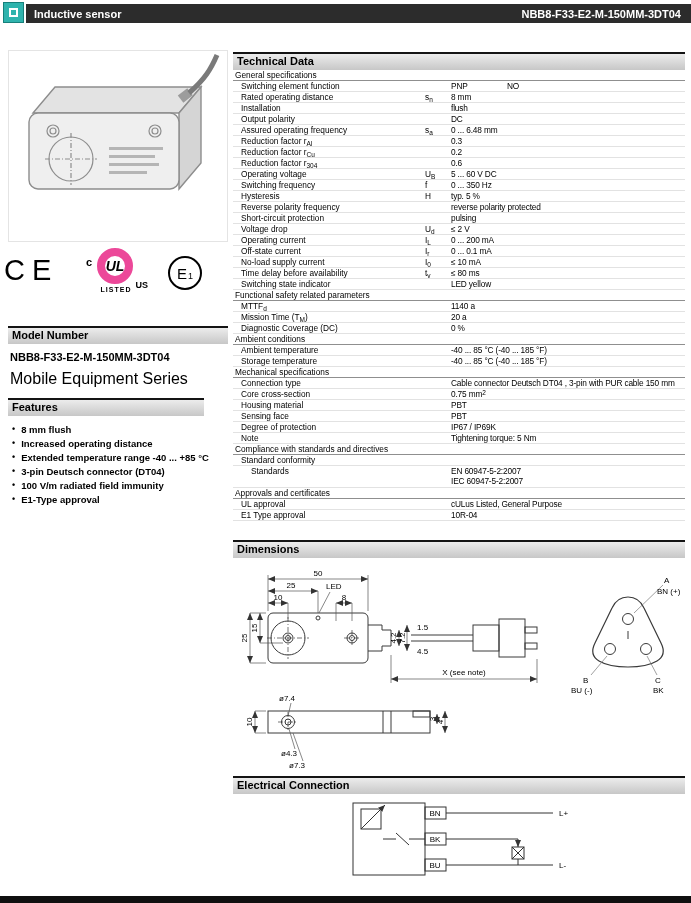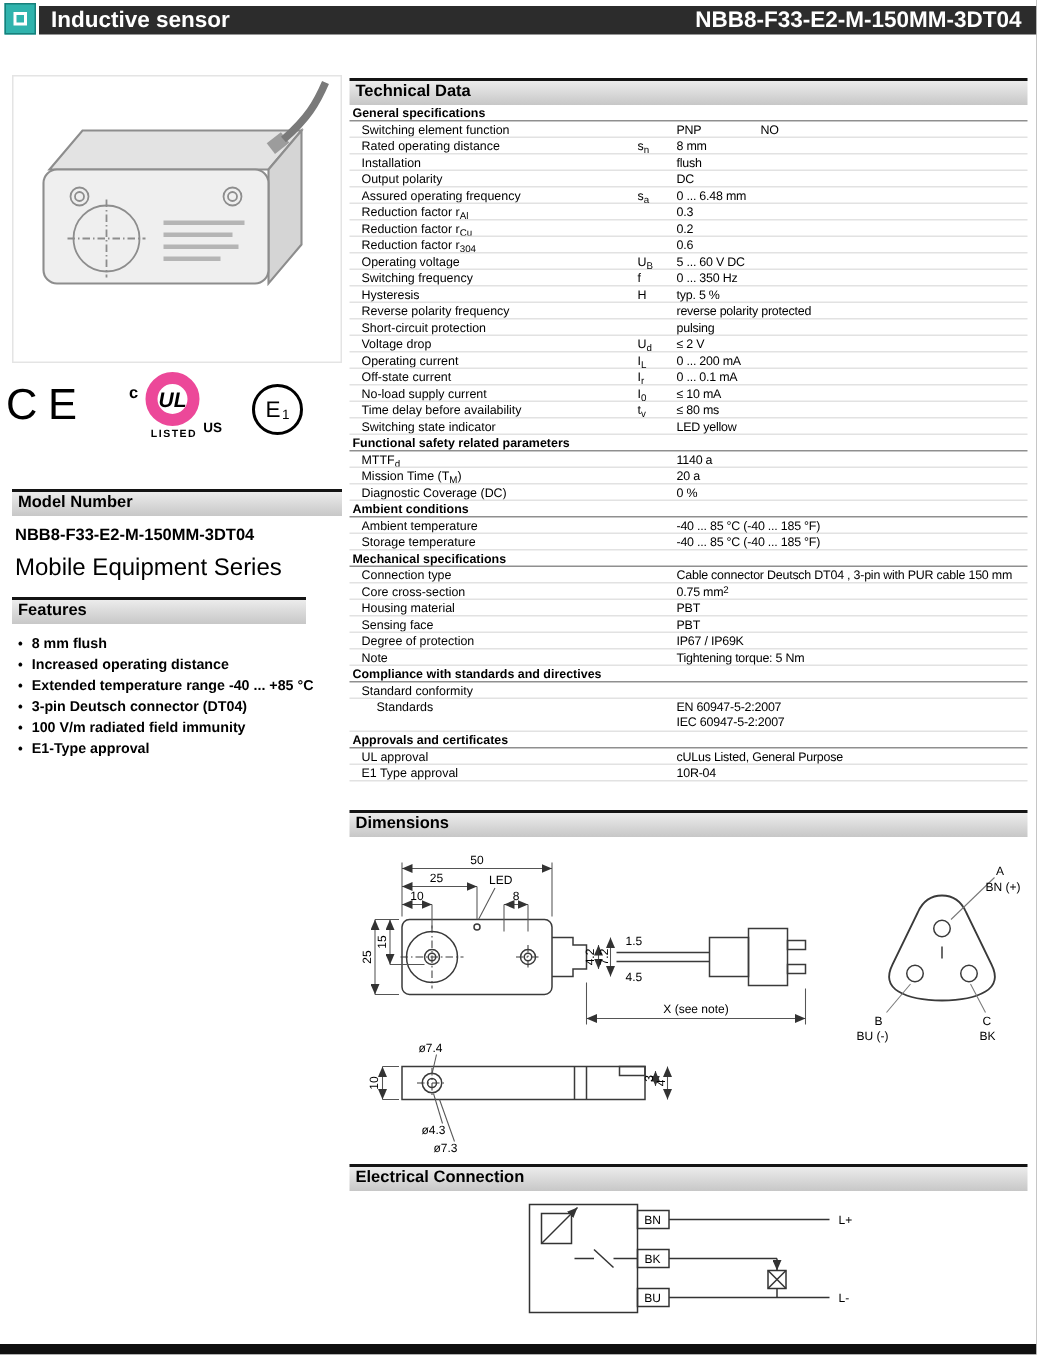--- a/index.html
+++ b/index.html
@@ -3,21 +3,21 @@
 <meta charset="utf-8">
 <style>
   *{margin:0;padding:0;box-sizing:border-box}
   html,body{background:#9a9a9a}
   body{font-family:"Liberation Sans",sans-serif;color:#000}
   .page{position:relative;width:691px;height:903px;background:#fff;margin:0 auto;overflow:hidden}
 
   
   .logo{position:absolute;top:2px;left:3px;width:21px;height:21px;background:#2fb3ad;border:1px solid #17807b;display:flex;align-items:center;justify-content:center}
   .logo-inner{width:9px;height:9px;border:2px solid #fff}
-  .topbar{position:absolute;top:4px;left:26px;right:0;height:19px;background:#2c2c2c;color:#fff;display:flex;justify-content:space-between;align-items:center;padding:0 10px 0 8px;font-size:15px;font-weight:bold}
+  .topbar{position:absolute;top:4px;left:26px;right:0;height:19px;background:#2c2c2c;color:#fff;display:flex;justify-content:space-between;align-items:center;padding:0 10px 0 8px;font-size:11px;font-weight:bold}
 
   
   .secbar{position:absolute;border-top:2px solid #141414;background:linear-gradient(#ececec,#c7c7c7);height:18px;line-height:15px;font-size:11px;font-weight:bold;padding-left:4px}
 
   
   .imgbox{position:absolute;top:50px;left:8px;width:220px;height:192px;border:1px solid #e4e4e4}
   .marks{position:absolute;top:248px;left:0;width:220px;height:56px}
   .ce{position:absolute;left:4px;top:6px;font-size:29px;letter-spacing:7px;font-weight:normal}
   .ulmark{position:absolute;left:86px;top:0;width:62px;height:56px}
   .ul-c{position:absolute;left:0;top:8px;font-size:11px;font-weight:bold}
@@ -32,21 +32,21 @@
   .mn-text{position:absolute;top:351px;left:10px;font-size:11px;font-weight:bold}
   .series{position:absolute;top:370px;left:10px;font-size:16px}
   .ft-bar{top:398px;left:8px;width:196px}
   .features{position:absolute;top:424px;left:12px;width:212px;font-size:9.5px;font-weight:bold;list-style:none}
   .features li{display:flex;gap:6px;margin-bottom:3px;line-height:11px}
   .blt{font-size:9px}
 
   
   .td-bar{top:52px;left:233px;width:452px}
   .t-table{position:absolute;top:70px;left:233px;width:452px;font-size:8.3px}
-  .t-sec{height:11px;line-height:10px;font-weight:bold;border-bottom:1px solid #8f8f8f;padding-left:2px;white-space:nowrap}
+  .t-sec{height:11px;line-height:10px;font-weight:normal;border-bottom:1px solid #8f8f8f;padding-left:2px;white-space:nowrap}
   .t-row{display:grid;grid-template-columns:184px 26px 1fr;height:11px;line-height:10px;border-bottom:1px solid #e2e2e2;padding-left:8px;white-space:nowrap}
   .t-row.tall{height:22px;line-height:10px}
   .t-row.ind2{padding-left:18px;grid-template-columns:174px 26px 1fr}
   .t-l{overflow:hidden}
   .t-v{position:relative;letter-spacing:-0.15px}
   .t-v2{position:absolute;left:56px;top:0}
   sub{font-size:6.5px;vertical-align:-2px;line-height:0}
   sup{font-size:6.5px;vertical-align:2px;line-height:0}
 
   

